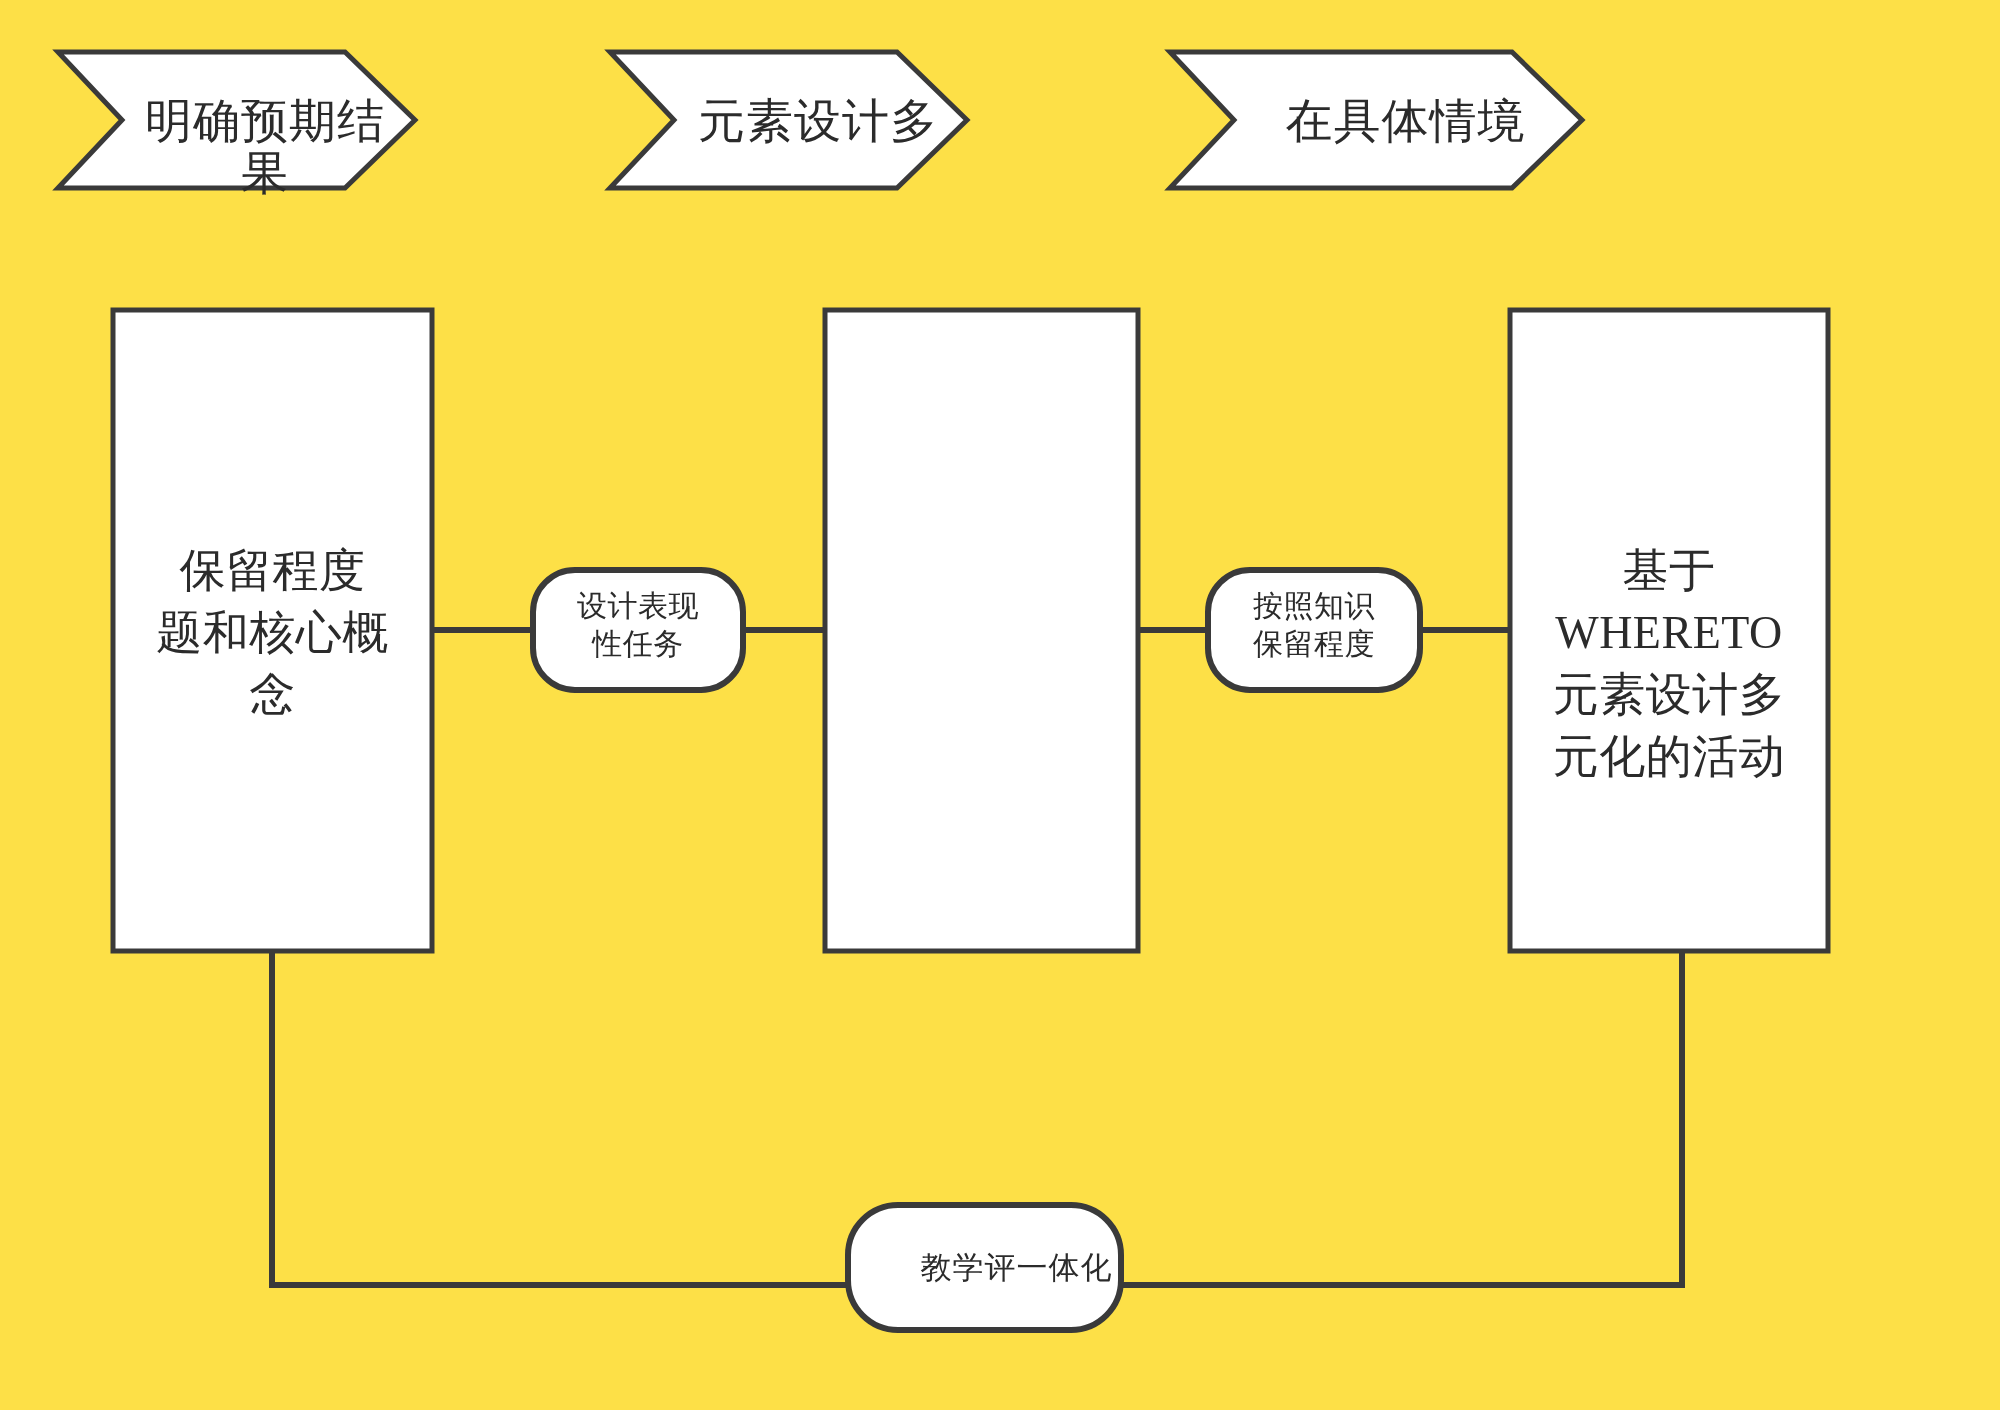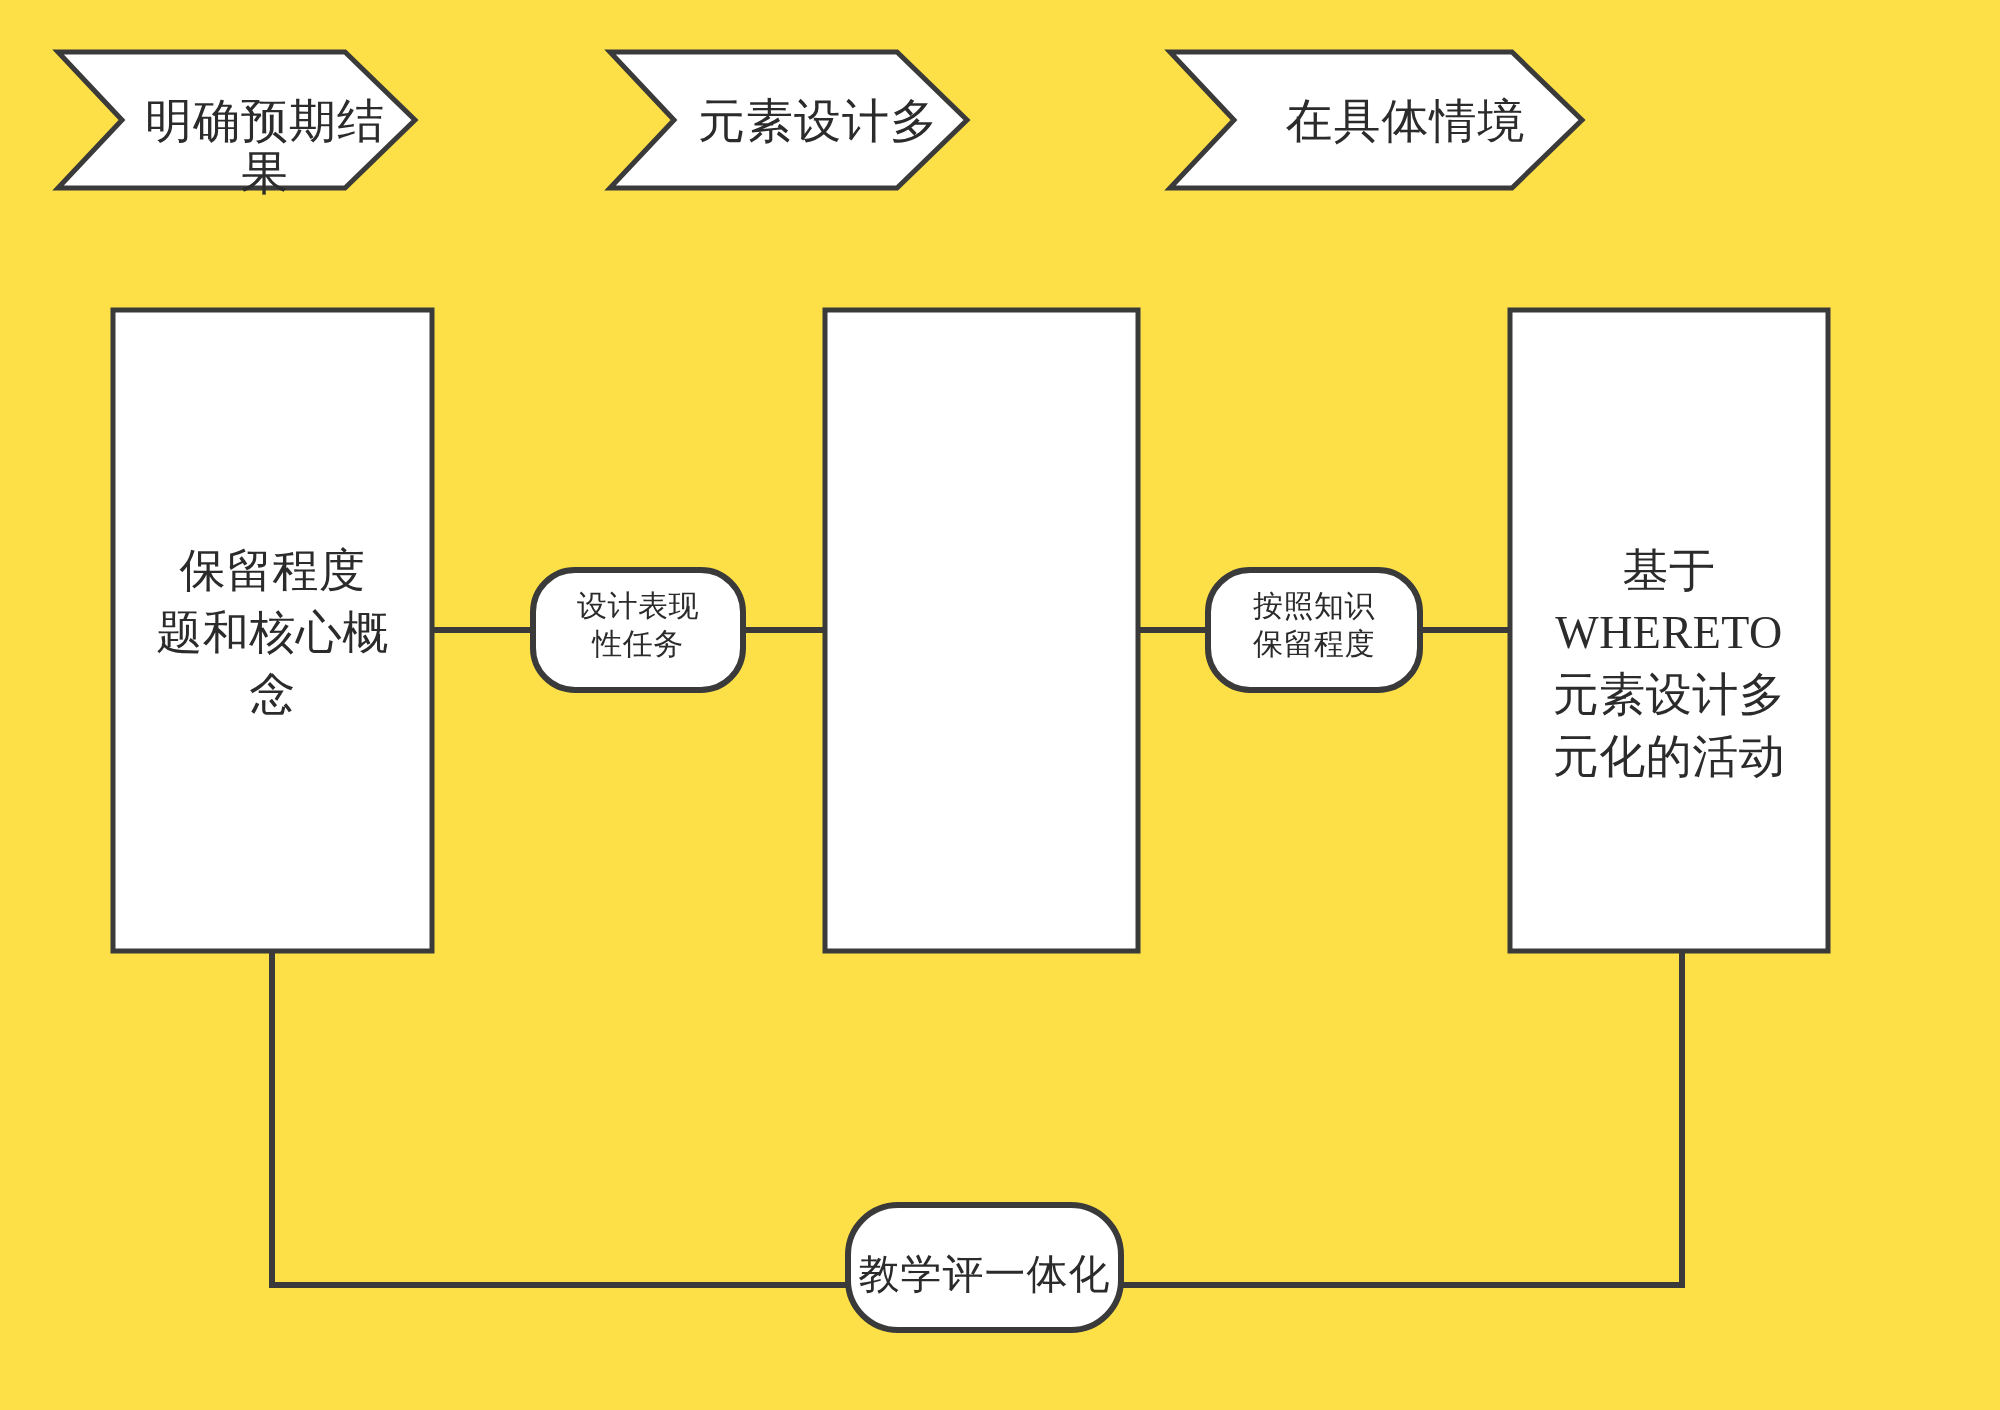--- a/index.html
+++ b/index.html
@@ -59,23 +59,24 @@
   .box-label {
     font-size: 46px;
     line-height: 1.35;
   }
   .pill-label {
     font-size: 30px;
     line-height: 1.28;
     letter-spacing: 0.5px;
   }
   .pill-label-wide {
-    font-size: 41px;
+    font-size: 31px;
     line-height: 1.28;
     letter-spacing: 1px;
+    margin-left: 32px;
   }
 </style>
 </head>
 <body>
 
 <div id="canvas">
 
   <svg id="diagram-svg" viewBox="0 0 2000 1410">
 
     <path class="connector-line" d="M 272 950 L 272 1285 L 873 1285"></path>

